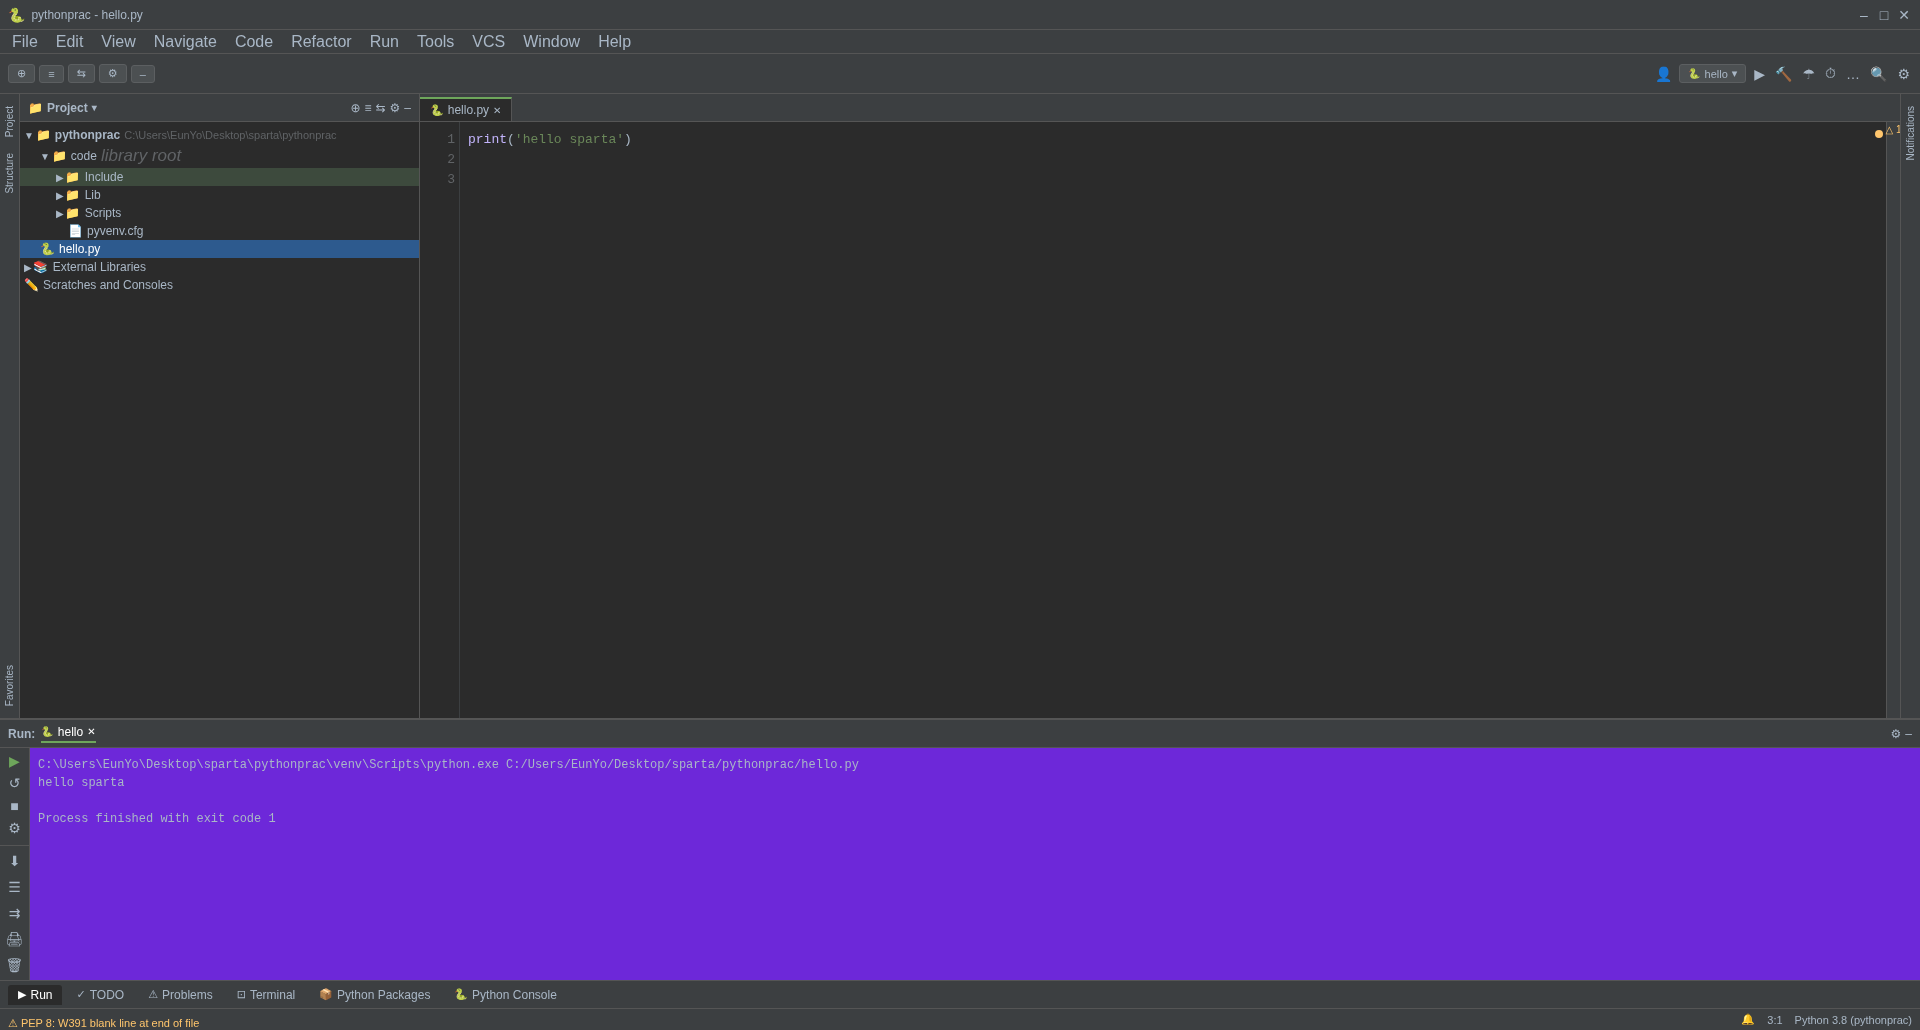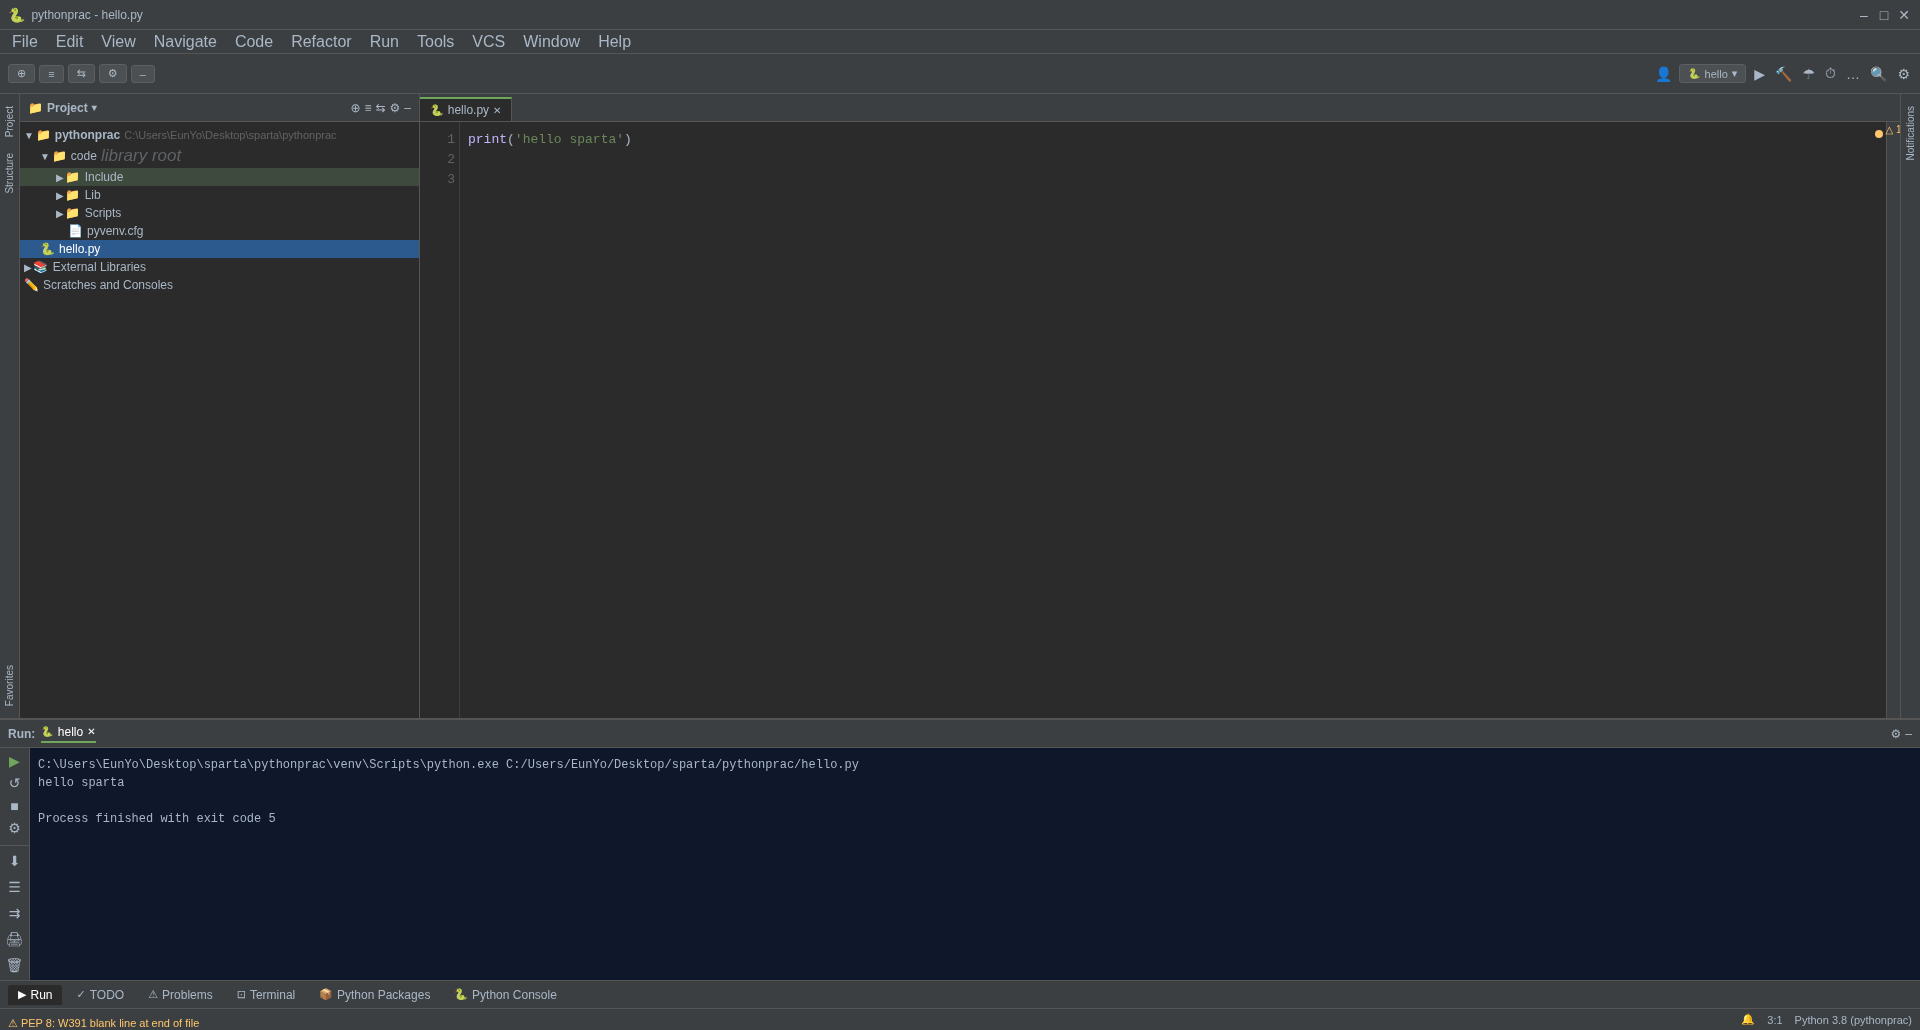--- a/index.html
+++ b/index.html
@@ -274,21 +274,21 @@
     .run-sidebar-btn {
       background: transparent; border: none;
       color: #a9b7c6; cursor: pointer;
       font-size: 14px; width: 22px; height: 22px;
       display: flex; align-items: center; justify-content: center;
       border-radius: 2px;
     }
     .run-sidebar-btn.active { color: #6ea65b; }
     .run-output {
       flex: 1;
-      background: #0f172a;
+      background: #6d28d9;
       font-family: 'Consolas', 'Courier New', monospace;
       font-size: 12px;
       color: #a9b7c6;
       padding: 8px;
       overflow-y: auto;
     }
     .run-output-line { line-height: 18px; }
     .run-output-success { color: #a9b7c6; }
     .run-output-cmd { color: #a9b7c6; }
 
@@ -592,21 +592,21 @@
         <button class="run-sidebar-btn">☰</button>
         <button class="run-sidebar-btn">⇉</button>
         <button class="run-sidebar-btn">🖨</button>
         <button class="run-sidebar-btn">🗑</button>
       </div>
     </div>
     <div class="run-output">
       <div class="run-output-line run-output-cmd">C:\Users\EunYo\Desktop\sparta\pythonprac\venv\Scripts\python.exe C:/Users/EunYo/Desktop/sparta/pythonprac/hello.py</div>
       <div class="run-output-line run-output-success">hello sparta</div>
       <div class="run-output-line">&nbsp;</div>
-      <div class="run-output-line run-output-success">Process finished with exit code 5</div>
+      <div class="run-output-line run-output-success">Process finished with exit code 1</div>
     </div>
   </div>
 
   <div class="bottom-tabs">
     <div class="bottom-tab active">
       <span class="bottom-tab-icon">▶</span>
       <span>Run</span>
     </div>
     <div class="bottom-tab">
       <span class="bottom-tab-icon">✓</span>

